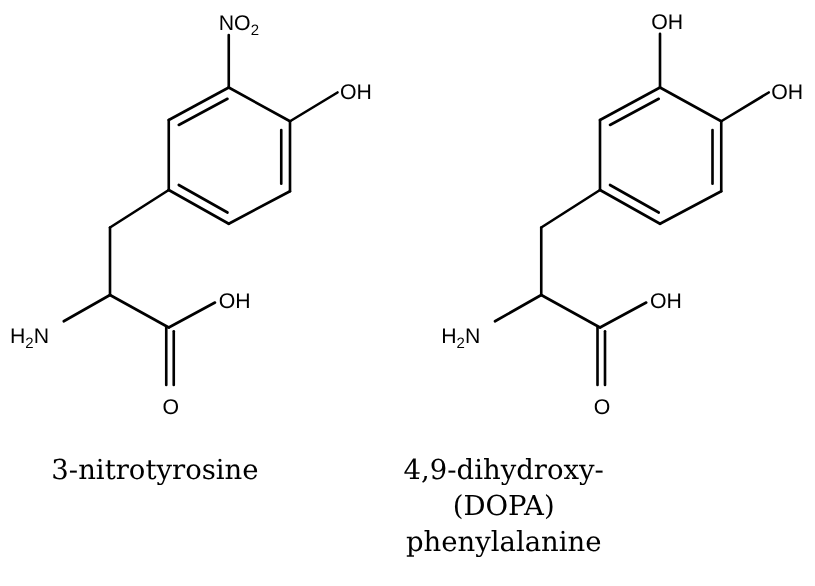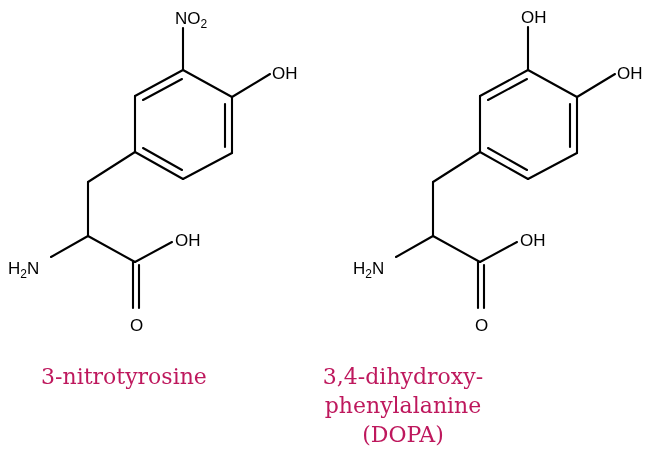--- a/index.html
+++ b/index.html
@@ -7,21 +7,21 @@
     #stage { position: absolute; left: 0; top: 0; width: 652px; height: 469px; }
     svg { position: absolute; left: 0; top: 0; }
     .bond { stroke: #000000; stroke-width: 2.1; stroke-linecap: round; fill: none; }
     .atom { font-family: "Liberation Sans", "DejaVu Sans", sans-serif; font-size: 17px; fill: #000000; }
     .sub { font-size: 12px; }
     .caption {
       position: absolute;
       font-family: "DejaVu Serif", "Liberation Serif", serif;
       font-size: 22px;
       line-height: 29px;
-      color: #be185d;
+      color: #000000;
       text-align: center;
       white-space: nowrap;
     }
     .caption div { display: block; }
   </style>
 </head>
 <body>
 
 <div id="stage">
 
@@ -91,18 +91,18 @@
       <text class="atom" x="175" y="246">OH</text>
       <text class="atom" x="130" y="331">O</text>
     </g>
   </svg>
 
   <div class="caption" style="left:24px; top:362px; width:200px;">
     <div>3-nitrotyrosine</div>
   </div>
 
   <div class="caption" style="left:303px; top:362px; width:200px;">
-    <div>3,4-dihydroxy-</div>
+    <div>4,9-dihydroxy-</div>
+    <div>(DOPA)</div>
     <div>phenylalanine</div>
-    <div>(DOPA)</div>
   </div>
 
 </div>
 
 </body></html>

